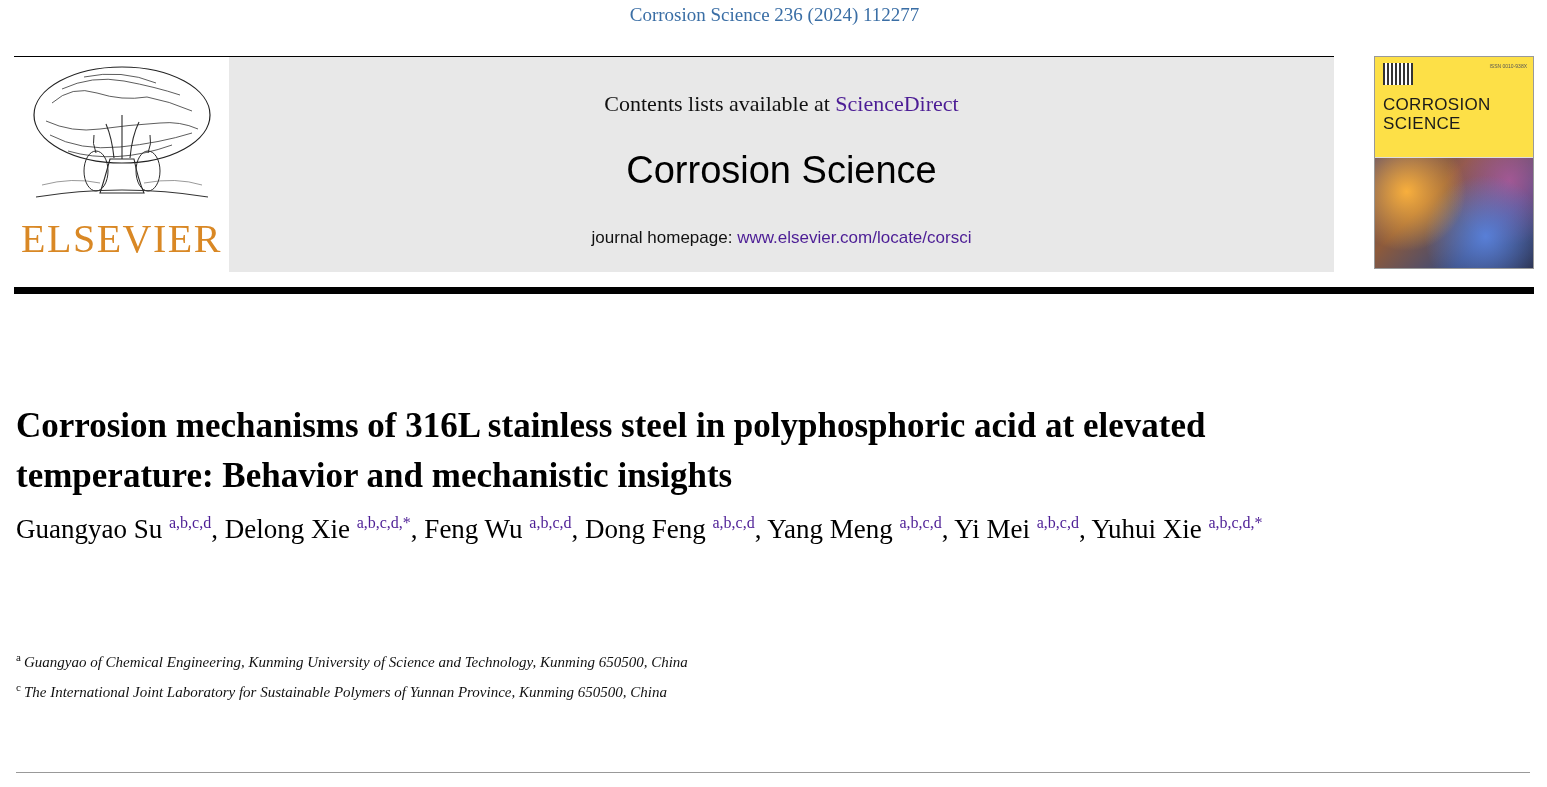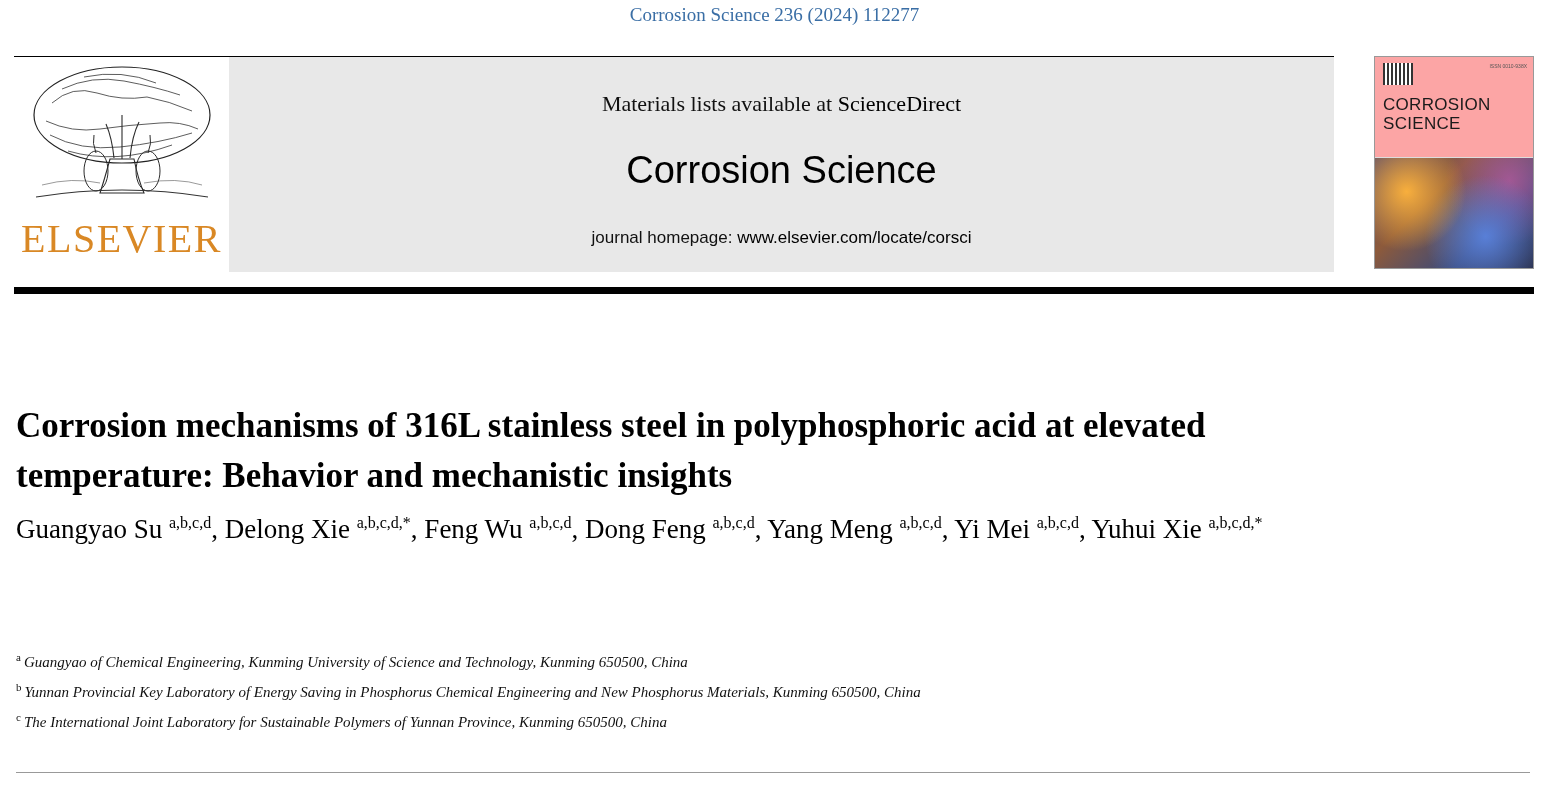--- a/index.html
+++ b/index.html
@@ -84,21 +84,21 @@
     box-sizing: border-box;
   }
 
   .contents-line {
     font-size: 22px;
     margin-top: 18px;
     color: #111;
   }
 
   .contents-line a, .link {
-    color: #000000;
+    color: #4c1d95;
     text-decoration: none;
   }
 
   .journal-title {
     font-size: 38px;
     margin-top: 32px;
     color: #000;
     font-family: Liberation Sans, sans-serif;
   }
 
@@ -119,21 +119,21 @@
     left: 1374px;
     width: 160px;
     height: 213px;
     border: 1px solid #999;
     box-sizing: border-box;
     overflow: hidden;
     background: #fff;
   }
   .cover-top {
     height: 100px;
-    background: #fca5a5;
+    background: #fde047;
     position: relative;
     border-bottom: 1px solid #ddd;
   }
   .cover-barcode {
     position: absolute;
     top: 6px;
     left: 8px;
     width: 30px;
     height: 22px;
     background: repeating-linear-gradient(90deg,#333 0 2px,#fff 2px 4px);
@@ -191,21 +191,21 @@
     position: absolute;
     top: 508px;
     left: 16px;
     width: 1300px;
     font-size: 27px;
     line-height: 30px;
     font-family: "Liberation Serif", serif;
     color: #000;
   }
   .authors .sup {
-    color: #000000;
+    color: #4c1d95;
     font-size: 16px;
     vertical-align: super;
   }
 
   .affiliations {
     position: absolute;
     top: 645px;
     left: 16px;
     width: 1400px;
     font-family: "Liberation Serif", serif;
@@ -268,21 +268,21 @@
           <g stroke="#555" stroke-width="0.6" fill="none">
             <path d="M20 122 q30 -8 58 -2"></path>
             <path d="M122 120 q32 -6 58 2"></path>
           </g>
         </svg>
         <div class="elsevier-word">ELSEVIER</div>
       </div>
 
       <div class="journal-box">
         <div class="contents-line">
-          <span>Materials lists available at</span>
+          <span>Contents lists available at</span>
           <span class="link">ScienceDirect</span>
         </div>
         <div class="journal-title">Corrosion Science</div>
         <div class="homepage-line">
           <span>journal homepage:</span>
           <span class="link">www.elsevier.com/locate/corsci</span>
         </div>
       </div>
 
     </div>
@@ -301,19 +301,18 @@
   </div>
 
   <div class="thick-rule"></div>
 
   <h1 class="article-title">Corrosion mechanisms of 316L stainless steel in polyphosphoric acid at elevated temperature: Behavior and mechanistic insights</h1>
 
   <div class="authors"><span>Guangyao Su </span><span class="sup">a,b,c,d</span><span>, </span><span>Delong Xie </span><span class="sup">a,b,c,d,*</span><span>, </span><span>Feng Wu </span><span class="sup">a,b,c,d</span><span>, </span><span>Dong Feng </span><span class="sup">a,b,c,d</span><span>, </span><span>Yang Meng </span><span class="sup">a,b,c,d</span><span>, </span><span>Yi Mei </span><span class="sup">a,b,c,d</span><span>, </span><span>Yuhui Xie </span><span class="sup">a,b,c,d,*</span></div>
 
   <div class="affiliations">
       <div class="aff"><span class="marker">a</span><span>Guangyao of Chemical Engineering, Kunming University of Science and Technology, Kunming 650500, China</span></div>
-      <div class="aff"><span class="marker">b</span><span>Yunnan Provincial Key Laboratory of Energy Saving in Phosphorus Chemical Engineering and New Phosphorus Materials, Kunming 650500, China</span></div>
       <div class="aff"><span class="marker">c</span><span>The International Joint Laboratory for Sustainable Polymers of Yunnan Province, Kunming 650500, China</span></div>
     </div>
 
   <div class="bottom-rule"></div>
 
 </div>
 
 </body></html>

